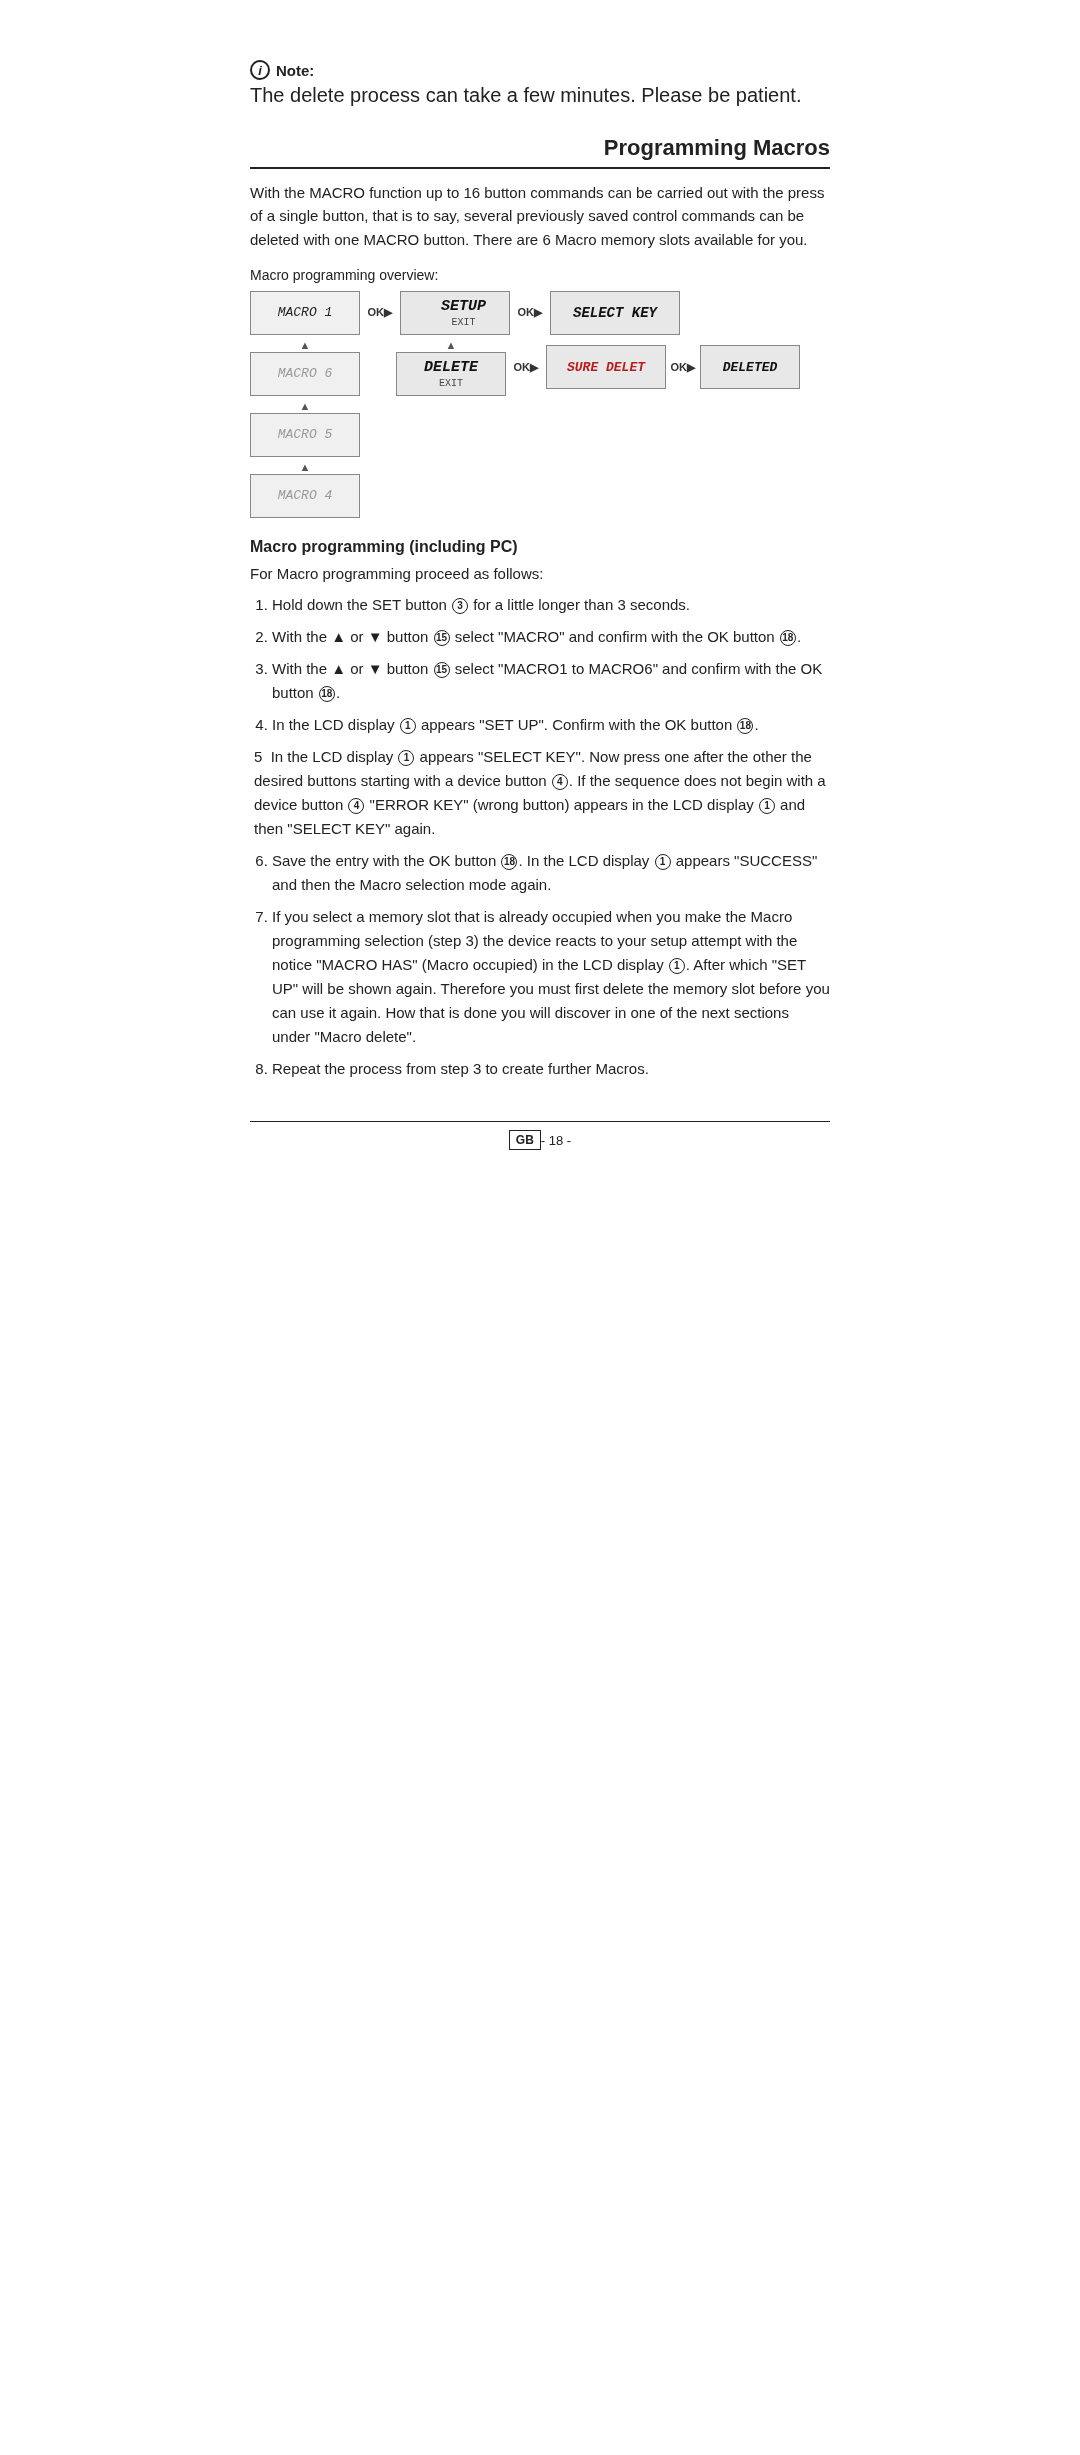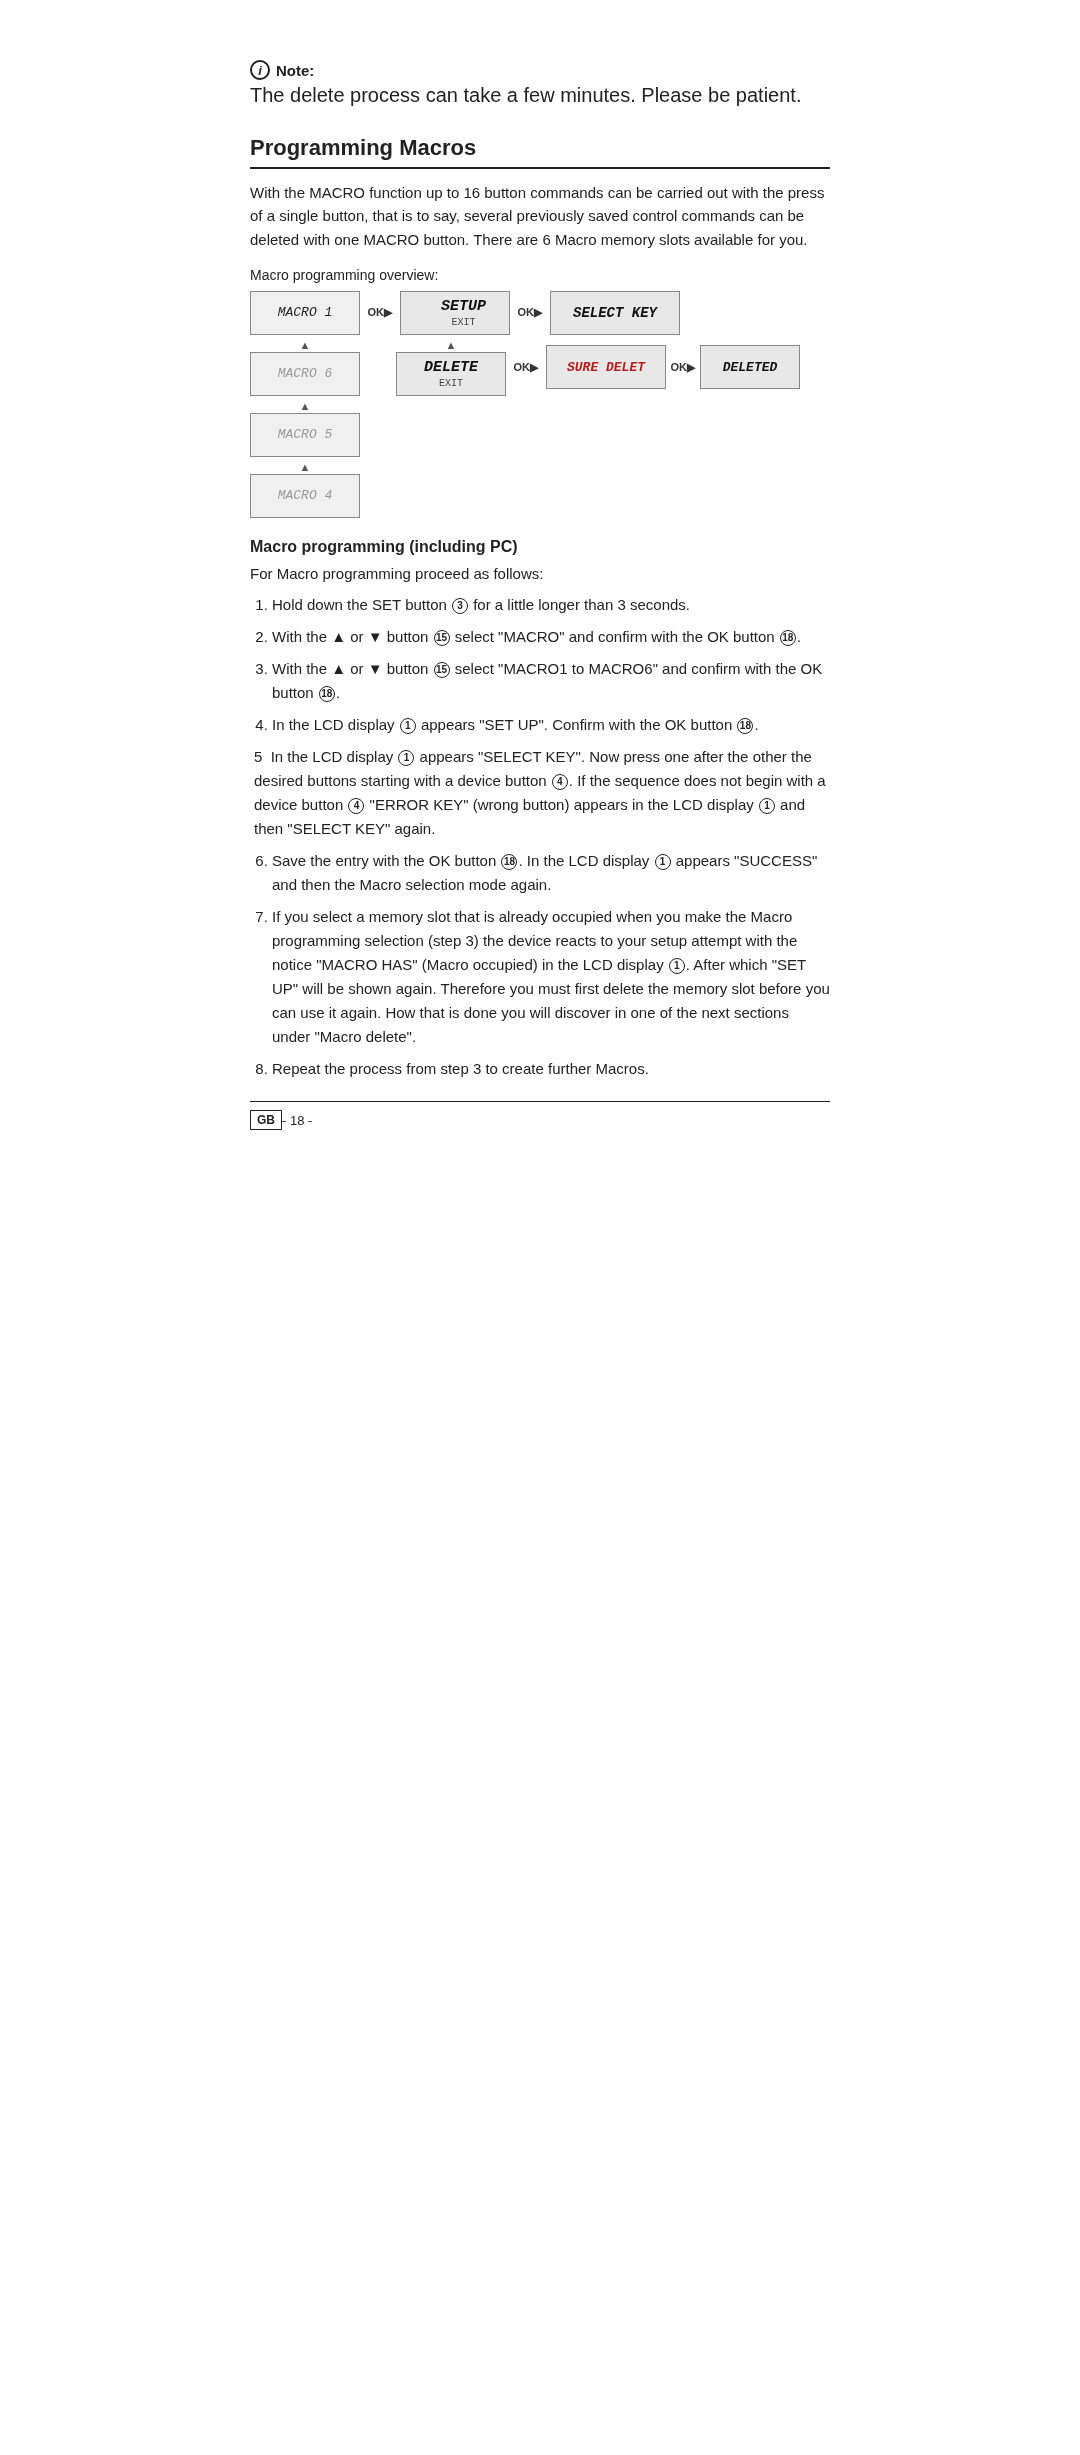--- a/index.html
+++ b/index.html
@@ -44,20 +44,21 @@
     }
 
     
     .section-heading {
       font-size: 22px;
       font-weight: bold;
       color: #222;
       border-bottom: 2px solid #222;
       padding-bottom: 6px;
       margin-bottom: 12px;
+      text-align: right;
     }
 
     
     .body-text {
       font-size: 15px;
       line-height: 1.55;
       margin-bottom: 16px;
     }
 
     
@@ -139,24 +140,24 @@
       font-weight: bold;
       vertical-align: middle;
       margin: 0 1px;
       flex-shrink: 0;
       line-height: 1;
     }
 
     
     .footer {
       border-top: 1.5px solid #222;
-      margin-top: 20px;
+      margin-top: 40px;
       padding-top: 8px;
       display: flex;
-      justify-content: flex-start;
+      justify-content: center;
       align-items: center;
       font-size: 13px;
     }
     .footer-gb {
       border: 1.5px solid #222;
       padding: 2px 6px;
       font-size: 12px;
       font-weight: bold;
     }
 

